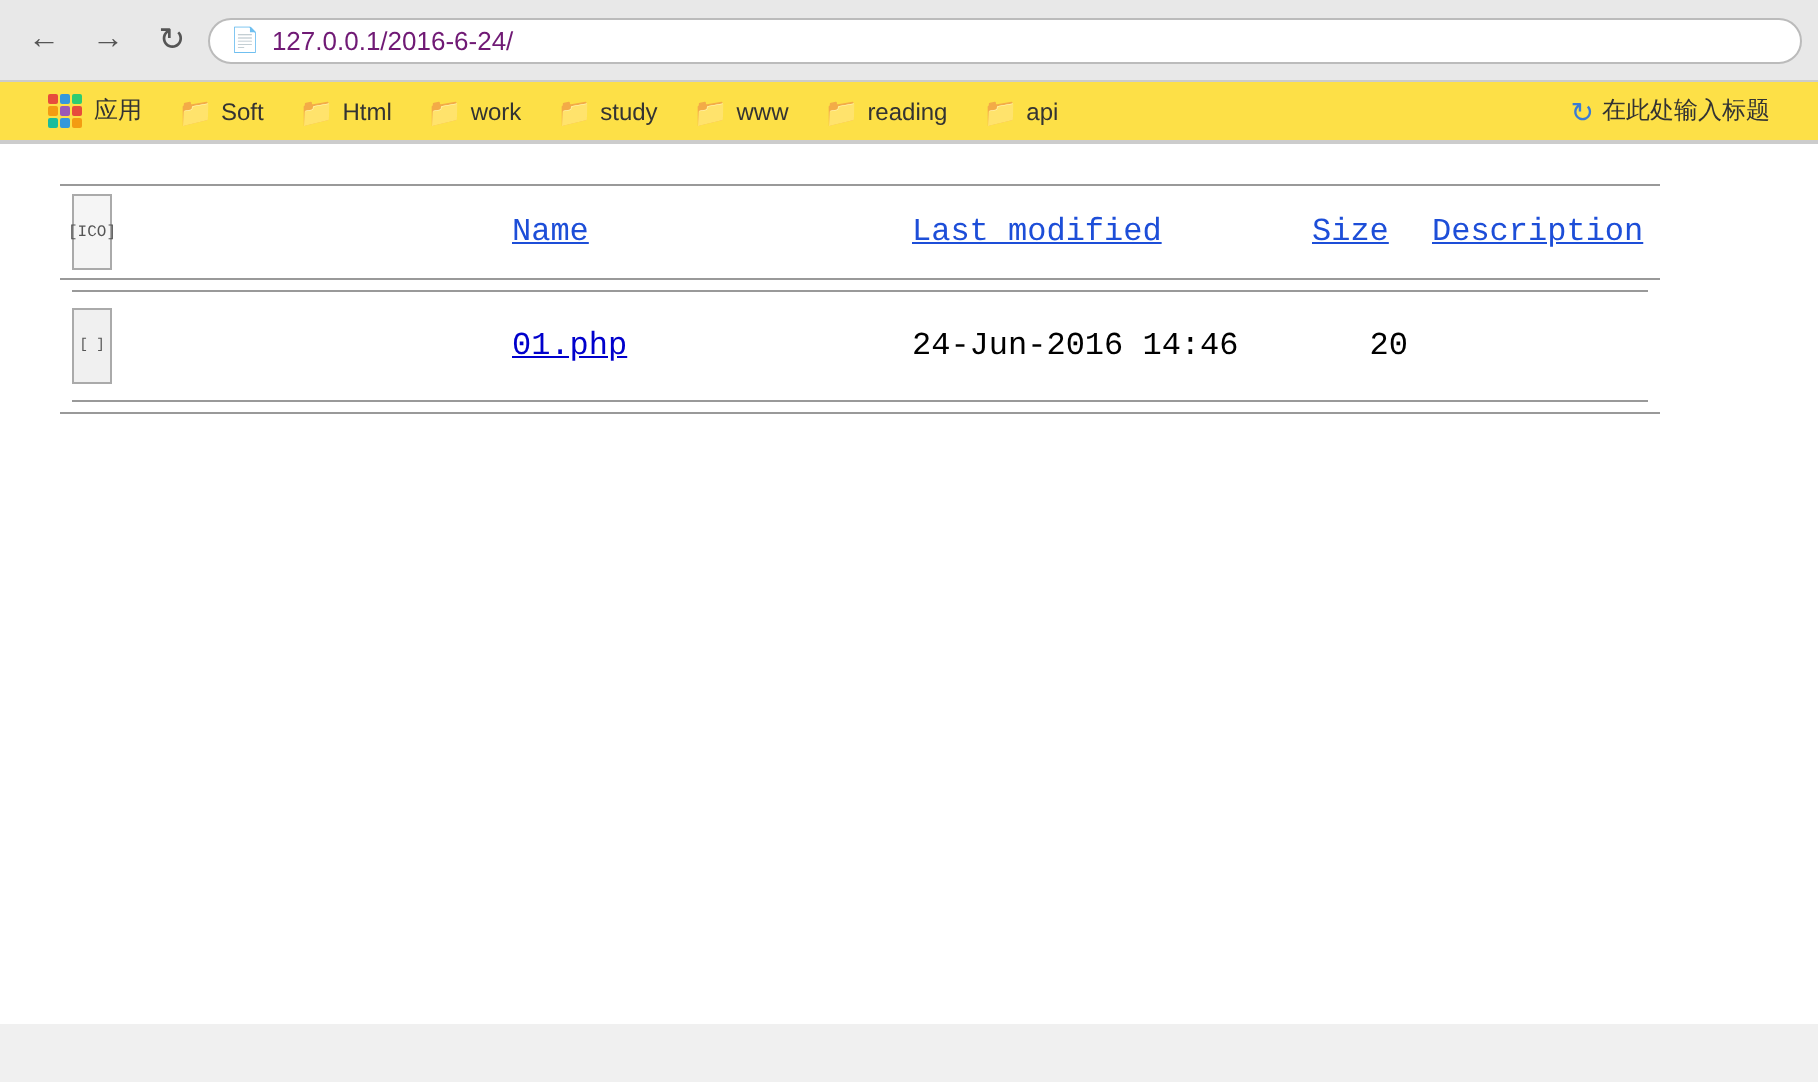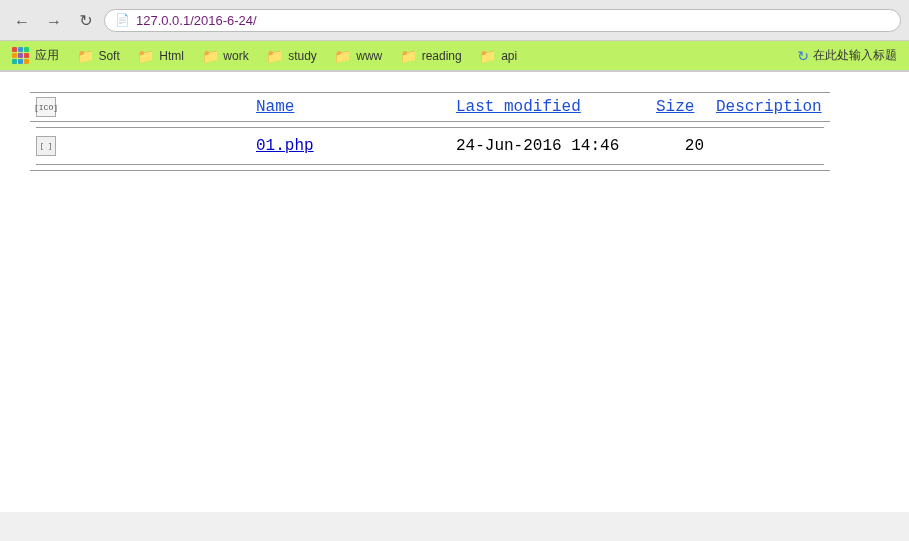--- a/index.html
+++ b/index.html
@@ -46,22 +46,22 @@
     }
     .address-text {
       font-size: 13px;
       color: #701a75;
     }
 
     
     .bookmarks-bar {
       display: flex;
       align-items: center;
-      padding: 3px 4px;
-      background: #bef264;
+      padding: 3px 16px;
+      background: #fde047;
       gap: 2px;
       border-bottom: 1px solid #ccc;
     }
     .bookmark-item {
       display: flex;
       align-items: center;
       gap: 4px;
       padding: 3px 8px;
       border-radius: 3px;
       cursor: pointer;
@@ -129,21 +129,21 @@
     .col-modified { width: 200px; }
     .col-size { width: 60px; text-align: right; }
     .col-desc { width: 120px; }
     .separator-row td {
       padding: 2px 0;
     }
 
     
     .icon-img {
       width: 20px;
-      height: 20px;
+      height: 38px;
       border: 1px solid #aaa;
       background: #f5f5f5;
       display: inline-flex;
       align-items: center;
       justify-content: center;
       font-size: 7px;
       color: #555;
       font-family: 'Courier New', monospace;
       vertical-align: middle;
     }

